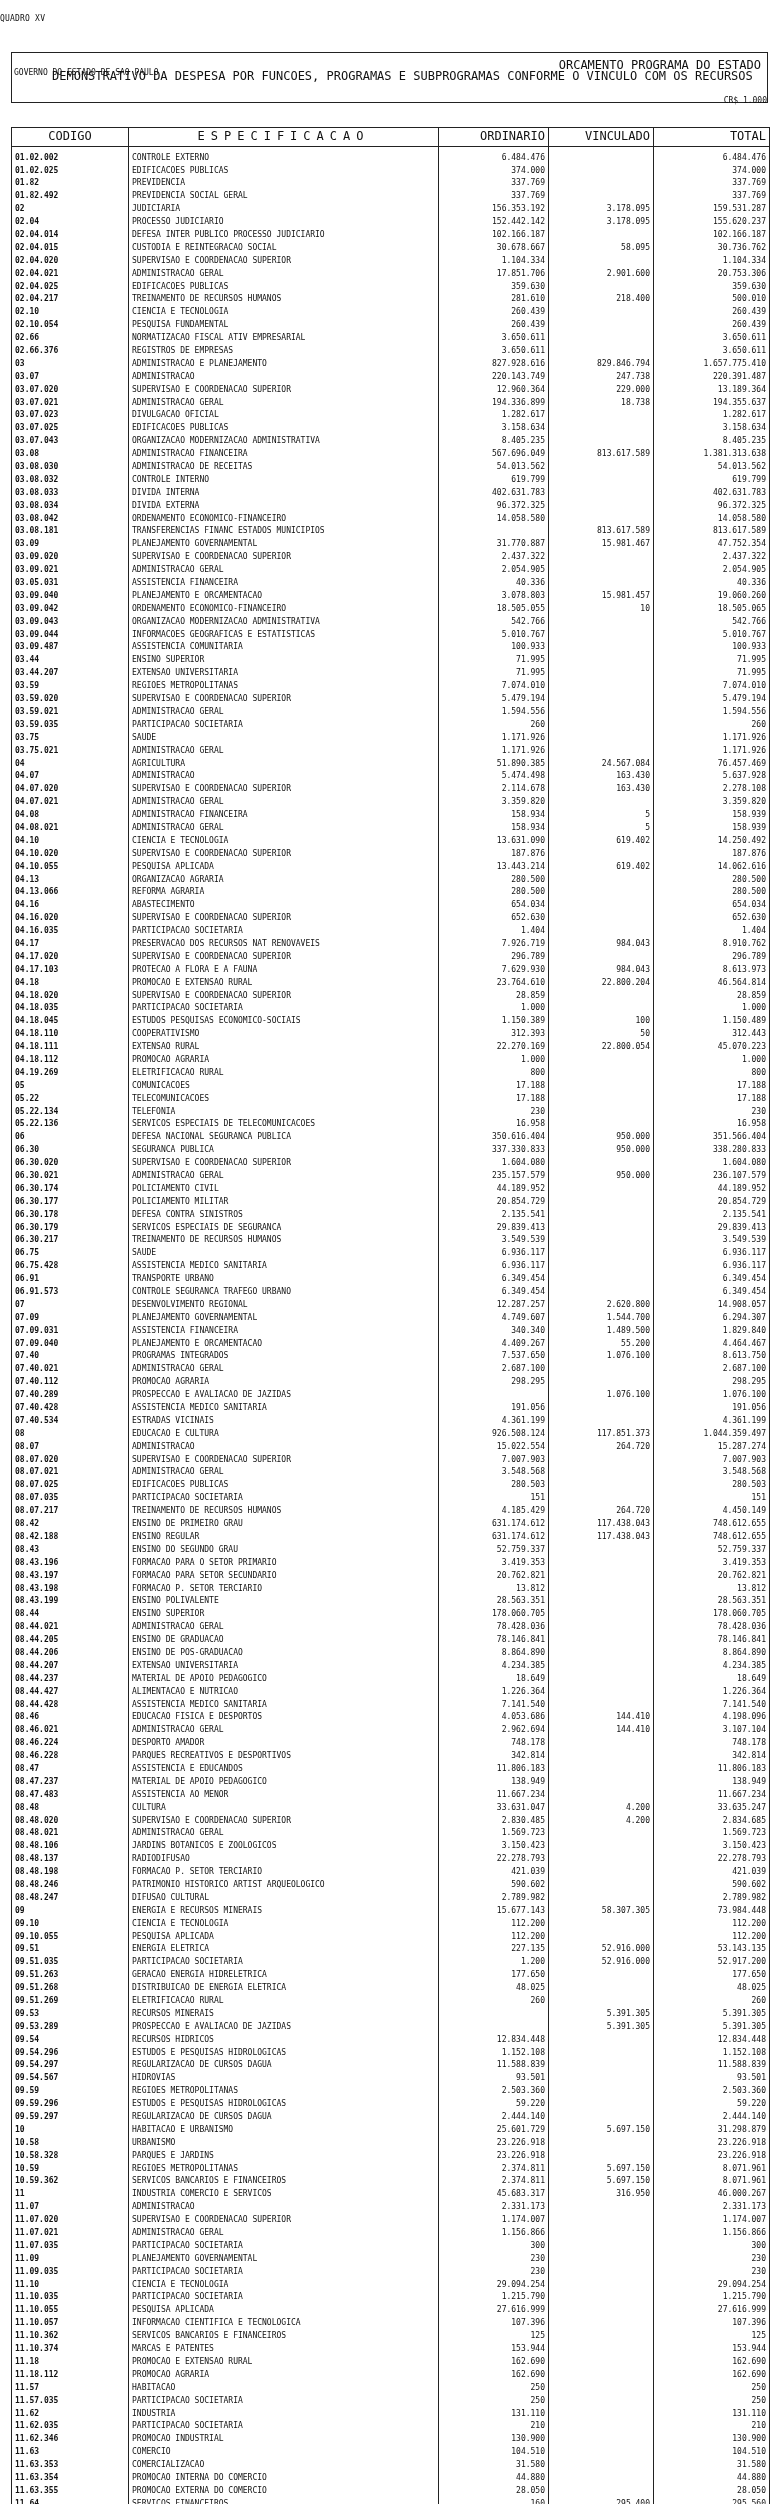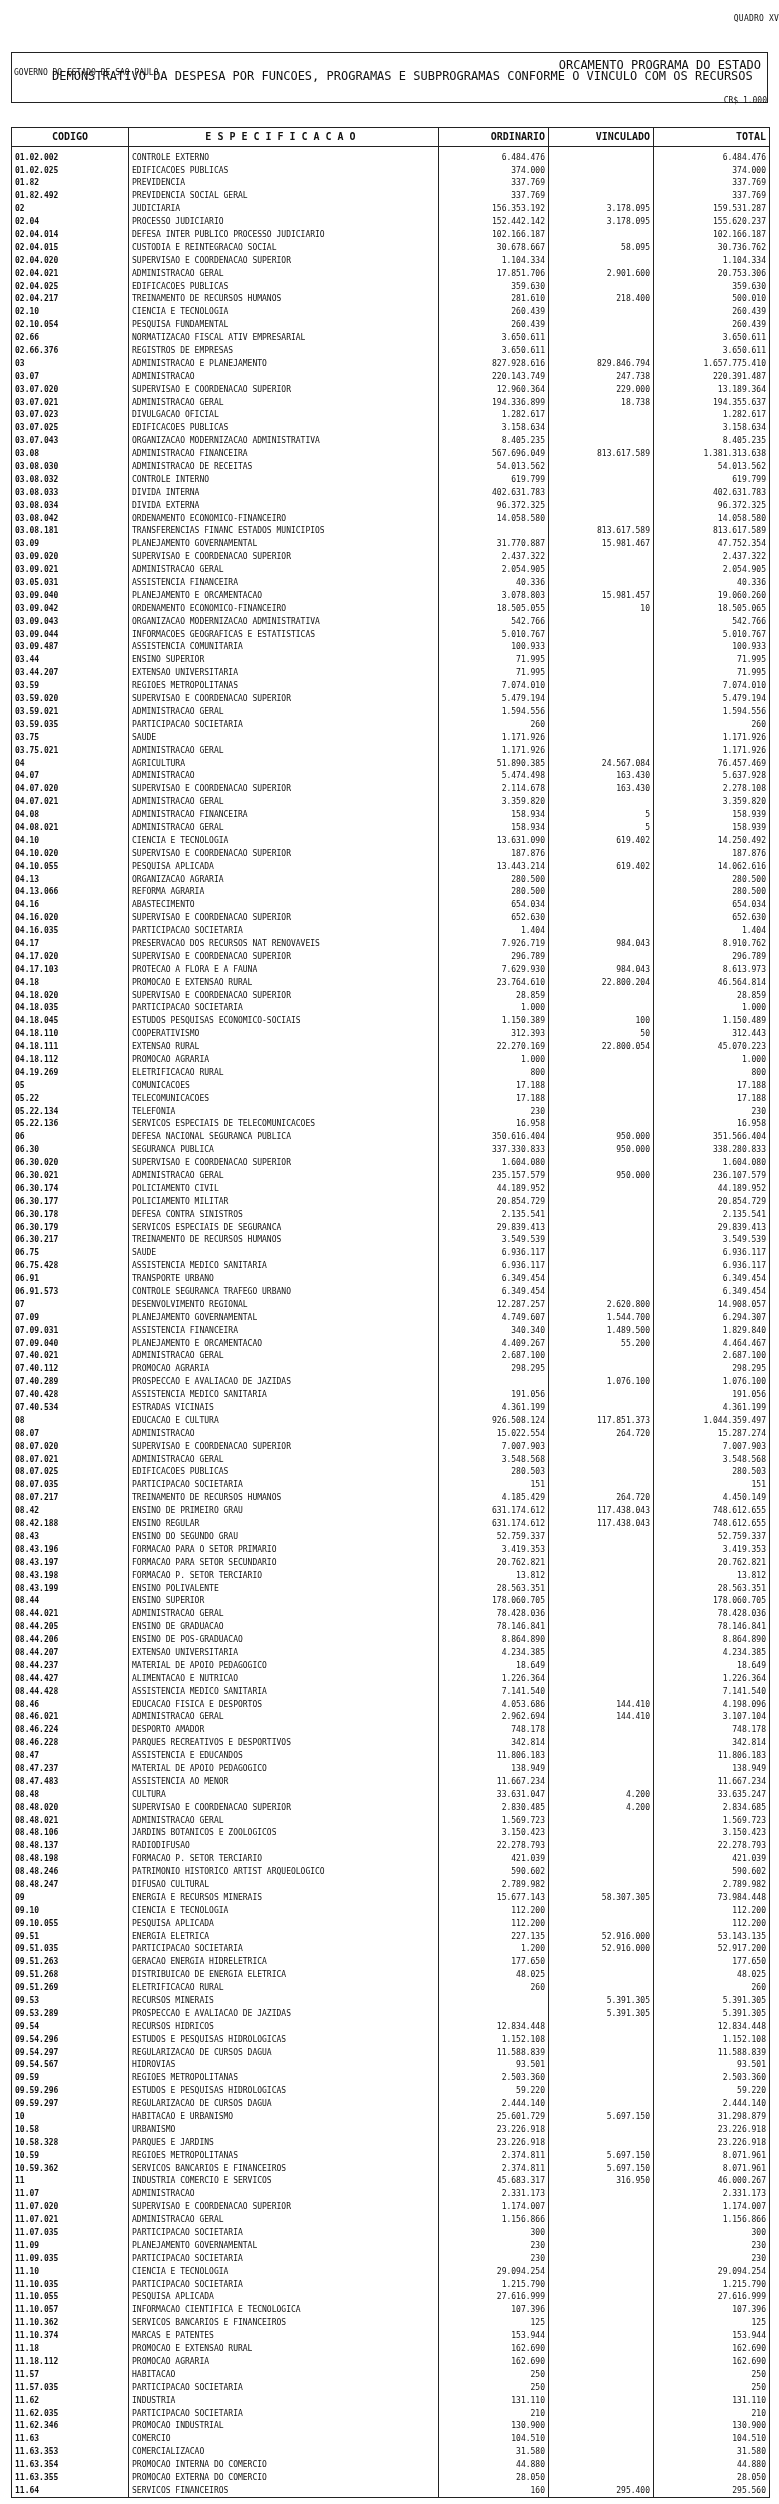--- a/index.html
+++ b/index.html
@@ -3,21 +3,21 @@
 <meta charset="utf-8">
 <style>
   html, body { margin: 0; padding: 0; background: #ffffff; }
   body {
     width: 779px; height: 2504px; overflow: hidden; position: relative;
     font-family: "DejaVu Sans Mono", "Liberation Mono", monospace;
     color: #111111;
   }
   .quadro {
     position: absolute; left: 0; width: 779px; top: 14px;
-    text-align: right; font-size: 8px; letter-spacing: 0.2px;
+    text-align: left; font-size: 8px; letter-spacing: 0.2px;
   }
   .head-box {
     position: absolute; left: 11px; top: 52px; width: 757px; height: 51px;
     border: 1px solid #222; box-sizing: border-box;
   }
   .head-left {
     position: absolute; left: 2px; top: 15px; font-size: 8px;
   }
   .head-right {
     position: absolute; right: 6px; top: 5px; font-size: 12px;
@@ -32,22 +32,22 @@
     position: absolute; left: 11px; top: 127px; width: 758px;
     border-collapse: collapse; table-layout: fixed;
     font-size: 8px; line-height: 9.6px;
   }
   table.main col.c-code { width: 117px; }
   table.main col.c-spec { width: 310px; }
   table.main col.c-ord { width: 110px; }
   table.main col.c-vin { width: 105px; }
   table.main col.c-tot { width: 116px; }
   table.main thead th {
-    height: 18px; font-weight: bold; border: 1px solid #222;
-    padding: 0 3px; font-size: 10px;
+    height: 18px; font-weight: normal; border: 1px solid #222;
+    padding: 0 3px; font-size: 12px;
   }
   table.main thead th.spec { letter-spacing: 6px; }
   table.main thead th.num { text-align: right; margin-left: 12px; }
   table.main tbody td {
     padding: 0 3px; height: 12.9px; white-space: nowrap; overflow: hidden;
     border-left: 1px solid #222; border-right: 1px solid #222;
   }
   table.main tbody td.code { font-weight: bold; }
   table.main tbody td.num { text-align: right; }
   table.main tbody tr:last-child td { border-bottom: 1px solid #222; }
@@ -729,20 +729,27 @@
         <td class="num">1.829.840</td>
       </tr>
       <tr>
         <td class="code">07.09.040</td>
         <td class="spec">PLANEJAMENTO E ORCAMENTACAO</td>
         <td class="num">4.409.267</td>
         <td class="num">55.200</td>
         <td class="num">4.464.467</td>
       </tr>
       <tr>
+        <td class="code">07.40</td>
+        <td class="spec">PROGRAMAS INTEGRADOS</td>
+        <td class="num">7.537.650</td>
+        <td class="num">1.076.100</td>
+        <td class="num">8.613.750</td>
+      </tr>
+      <tr>
         <td class="code">07.40.021</td>
         <td class="spec">ADMINISTRACAO GERAL</td>
         <td class="num">2.687.100</td>
         <td class="num"></td>
         <td class="num">2.687.100</td>
       </tr>
       <tr>
         <td class="code">07.40.112</td>
         <td class="spec">PROMOCAO AGRARIA</td>
         <td class="num">298.295</td>

